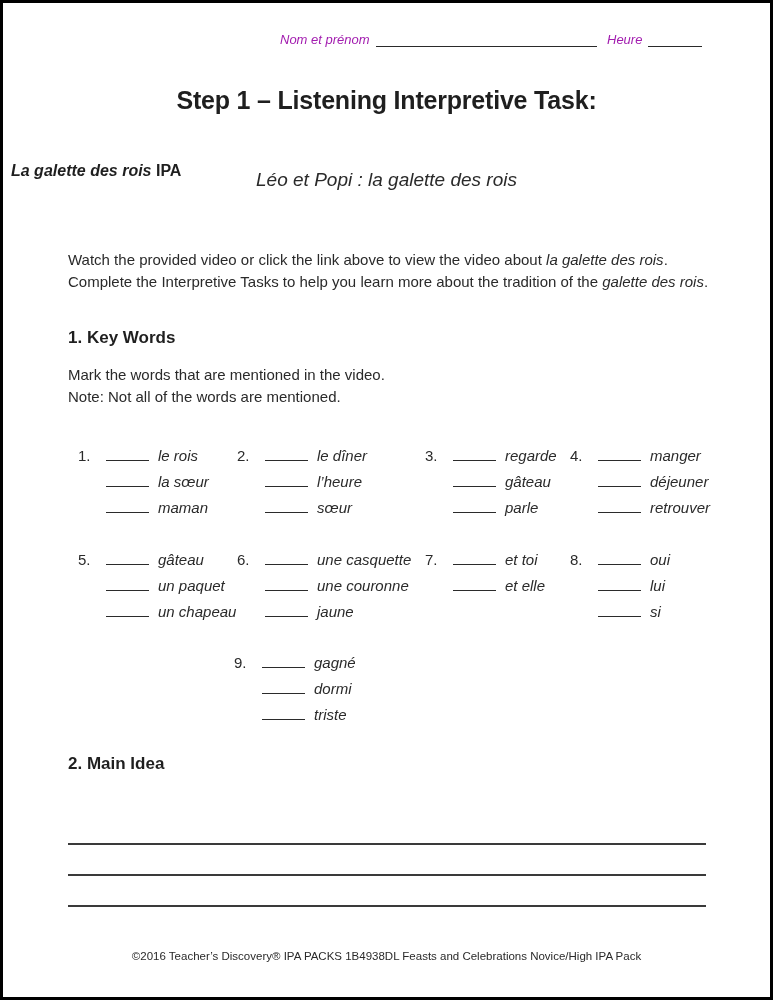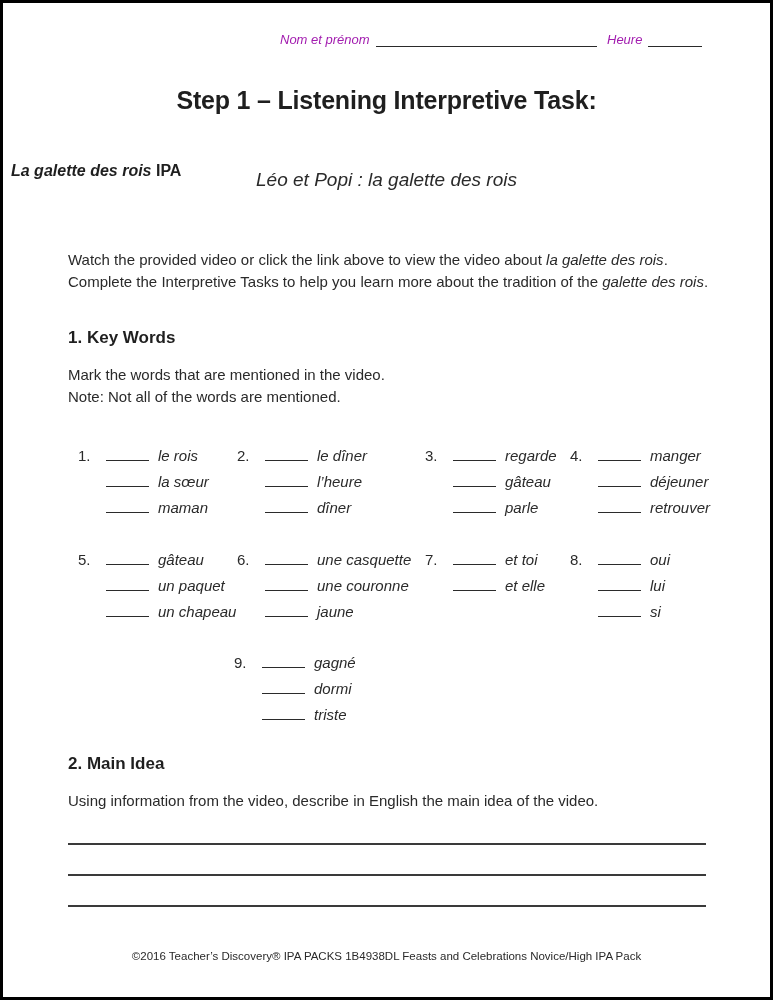--- a/index.html
+++ b/index.html
@@ -80,21 +80,21 @@
 
     <div class="kw-group" style="left:78px;top:0;">
       <div class="kw-line"><span class="kw-num">1.</span><span class="kw-blank"></span><span class="kw-word">le rois</span></div>
       <div class="kw-line"><span class="kw-blank"></span><span class="kw-word">la sœur</span></div>
       <div class="kw-line"><span class="kw-blank"></span><span class="kw-word">maman</span></div>
     </div>
 
     <div class="kw-group" style="left:237px;top:0;">
       <div class="kw-line"><span class="kw-num">2.</span><span class="kw-blank"></span><span class="kw-word">le dîner</span></div>
       <div class="kw-line"><span class="kw-blank"></span><span class="kw-word">l’heure</span></div>
-      <div class="kw-line"><span class="kw-blank"></span><span class="kw-word">dîner</span></div>
+      <div class="kw-line"><span class="kw-blank"></span><span class="kw-word">sœur</span></div>
     </div>
 
     <div class="kw-group" style="left:425px;top:0;">
       <div class="kw-line"><span class="kw-num">3.</span><span class="kw-blank"></span><span class="kw-word">regarde</span></div>
       <div class="kw-line"><span class="kw-blank"></span><span class="kw-word">gâteau</span></div>
       <div class="kw-line"><span class="kw-blank"></span><span class="kw-word">parle</span></div>
     </div>
 
     <div class="kw-group" style="left:570px;top:0;">
       <div class="kw-line"><span class="kw-num">4.</span><span class="kw-blank"></span><span class="kw-word">manger</span></div>
@@ -128,20 +128,19 @@
     <div class="kw-group" style="left:234px;top:207px;">
       <div class="kw-line"><span class="kw-num">9.</span><span class="kw-blank"></span><span class="kw-word">gagné</span></div>
       <div class="kw-line"><span class="kw-blank"></span><span class="kw-word">dormi</span></div>
       <div class="kw-line"><span class="kw-blank"></span><span class="kw-word">triste</span></div>
     </div>
 
 
   </div>
 
   <div class="sec-heading" style="top:754px;">2. Main Idea</div>
-  <div class="instructions" style="top:790px;">Using information from the video, describe in English the main idea of the video.</div>
 
   <div class="ans-line" style="top:843px;"></div>
   <div class="ans-line" style="top:874px;"></div>
   <div class="ans-line" style="top:905px;"></div>
 
   <div class="footer" style="top:950px;">©2016 Teacher’s Discovery® IPA PACKS 1B4938DL Feasts and Celebrations Novice/High IPA Pack</div>
 </div>
 
 </body></html>

